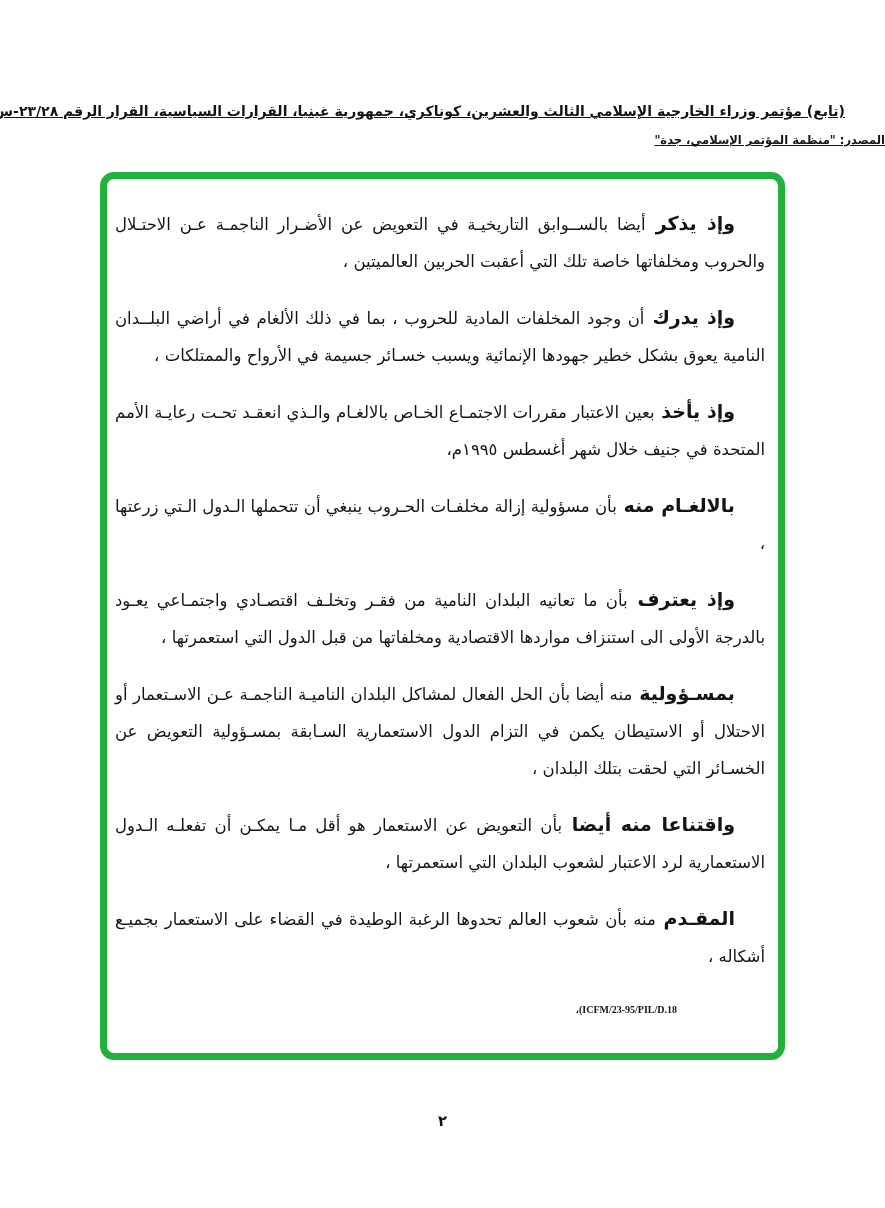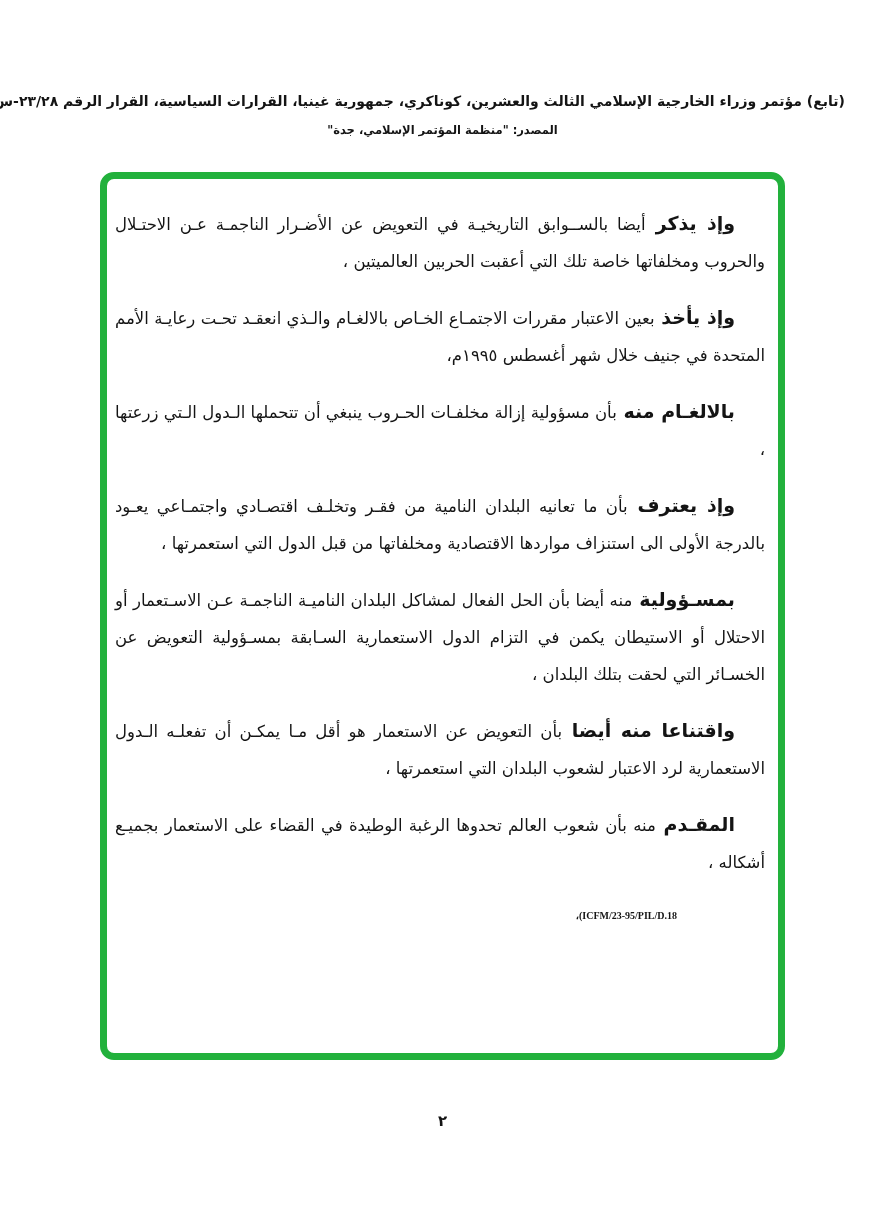--- a/index.html
+++ b/index.html
@@ -5,22 +5,22 @@
   html,body{margin:0;padding:0;background:#ffffff;}
   .page{
     position:relative;
     width:885px;height:1208px;
     background:#ffffff;
     font-family:"DejaVu Sans", sans-serif;
     color:#141414;
     overflow:hidden;
   }
   .doc-header{
-    position:absolute;top:90px;left:0;right:0;
-    text-align:center;direction:rtl;
+    position:absolute;top:100px;left:0;right:0;
+    text-align:right;direction:rtl;text-decoration:underline;
   }
   .doc-header .h-line1{
     font-size:14px;font-weight:bold;line-height:22px;
     padding:0 40px;white-space:nowrap;
   }
   .doc-header .h-line2{
     font-size:11.5px;font-weight:bold;margin-top:11px;
   }
   .green-frame{
     position:absolute;left:100px;top:172px;
@@ -71,20 +71,23 @@
     <div class="h-line1">(تابع) مؤتمر وزراء الخارجية الإسلامي الثالث والعشرين، كوناكري، جمهورية غينيا، القرارات السياسية، القرار الرقم ٢٣/٢٨-س</div>
     <div class="h-line2">المصدر:  "منظمة المؤتمر الإسلامي، جدة"</div>
   </div>
 
   <div class="green-frame" style="border-color: rgb(34, 177, 60);">
 
     <p class="para">
       <span class="lead">وإذ يذكر </span><span>أيضا بالســوابق التاريخيـة في التعويض عن الأضـرار الناجمـة عـن الاحتـلال والحروب ومخلفاتها خاصة تلك التي أعقبت الحربين العالميتين ،</span>
     </p>
 
+    <p class="para">
+      <span class="lead">وإذ يدرك </span><span>أن وجود المخلفات المادية للحروب ، بما في ذلك الألغام في أراضي البلــدان النامية يعوق بشكل خطير جهودها الإنمائية ويسبب خسـائر جسيمة في الأرواح والممتلكات ،</span>
+    </p>
 
     <p class="para">
       <span class="lead">وإذ يأخذ </span><span>بعين الاعتبار مقررات الاجتمـاع الخـاص بالالغـام والـذي انعقـد تحـت رعايـة الأمم المتحدة في جنيف خلال شهر أغسطس ١٩٩٥م،</span>
     </p>
 
     <p class="para">
       <span class="lead">بالالغـام منه </span><span>بأن مسؤولية إزالة مخلفـات الحـروب ينبغي أن تتحملها الـدول الـتي زرعتها ،</span>
     </p>
 
     <p class="para">

